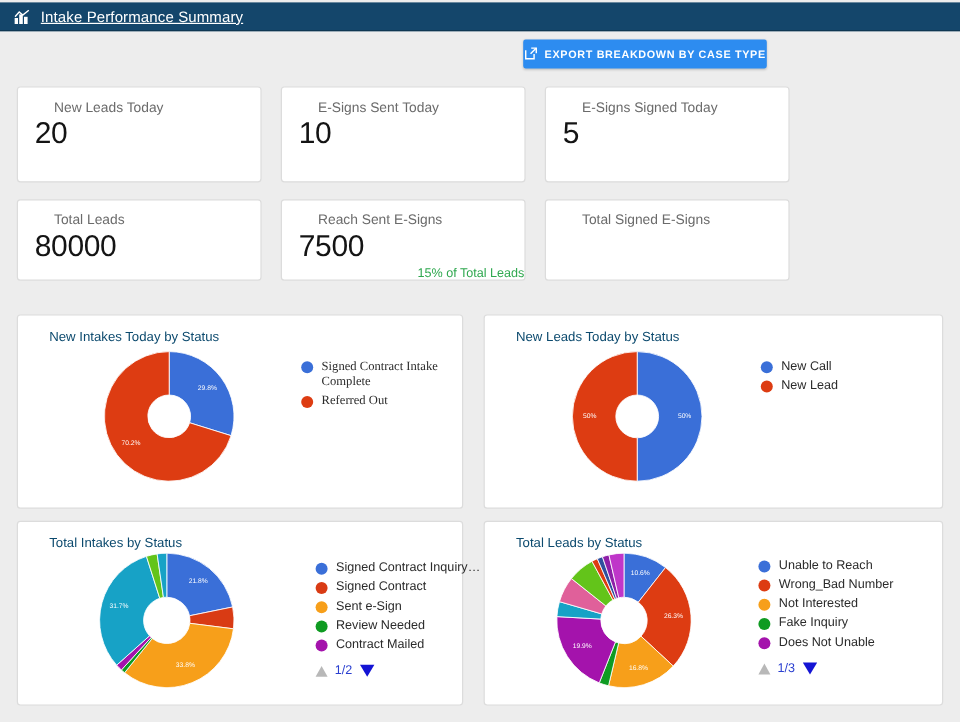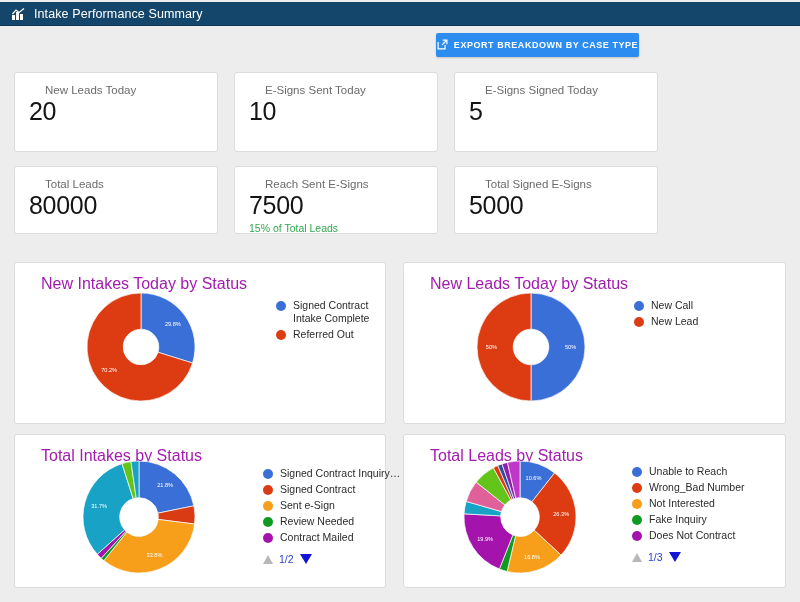--- a/index.html
+++ b/index.html
@@ -11,20 +11,21 @@
   }
   .page { position: relative; width: 800px; height: 602px; background: #ededed; }
 
   
   .titlebar {
     position: absolute; left: 0; top: 2px; width: 800px; height: 24px;
     background: #14466b; color: #ffffff;
     display: flex; align-items: center; gap: 9px;
     padding-left: 12px;
     border-bottom: 1px solid #0f3752;
+    text-decoration: underline;
   }
   .titlebar .tb-icon { display: flex; align-items: flex-end; height: 12px; }
   .titlebar-text { font-size: 12.5px; letter-spacing: .1px; }
 
   
   .filterbar {
     position: absolute; left: 0; top: 26px; width: 800px; height: 42px;
   }
   .filter-label {
     position: absolute; left: 10px; top: 12px;
@@ -58,44 +59,44 @@
   .kpi-row.row2 { left: 14px; top: 166px; }
   .kpi-card {
     width: 204px; background: #ffffff;
     border: 1px solid #dcdcdc; border-radius: 3px;
     padding: 11px 0 0 14px;
   }
   .kpi-card.h1 { height: 80px; }
   .kpi-card.h2 { height: 68px; }
   .kpi-title { font-size: 11.5px; color: #6b6b6b; margin-bottom: 1px; margin-left: 16px; }
   .kpi-value { font-size: 25px; color: #141414; letter-spacing: -.3px; line-height: 1.12; }
-  .kpi-sub { font-size: 10.5px; color: #2fa84f; margin-top: 3px; }
+  .kpi-sub { font-size: 10.5px; color: #2fa84f; margin-top: 3px; text-align: right; }
 
   
   .chart-card {
     position: absolute; background: #ffffff;
     border: 1px solid #dcdcdc; border-radius: 3px;
   }
   .chart-card.c1 { left: 14px;  top: 262px; width: 372px; height: 162px; }
   .chart-card.c2 { left: 403px; top: 262px; width: 383px; height: 162px; }
   .chart-card.c3 { left: 14px;  top: 434px; width: 372px; height: 154px; }
   .chart-card.c4 { left: 403px; top: 434px; width: 383px; height: 154px; }
   .chart-title {
     position: absolute; left: 26px; top: 12px;
-    font-size: 16px; color: #a21caf;
+    font-size: 11px; color: #0c4a6e;
   }
   .donut-wrap { position: absolute; }
   .c1 .donut-wrap { left: 72px; top: 30px; }
   .c2 .donut-wrap { left: 73px; top: 30px; }
   .c3 .donut-wrap { left: 68px; top: 26px; }
   .c4 .donut-wrap { left: 463px; top: 26px; }
   .c4 .donut-wrap { left: 60px; top: 26px; }
 
   .legend { position: absolute; }
-  .c1 .legend { left: 261px; top: 36px; }
+  .c1 .legend { left: 236px; top: 36px; font-family: Liberation Serif, serif; }
   .c2 .legend { left: 230px; top: 36px; }
   .c3 .legend { left: 248px; top: 32px; }
   .c4 .legend { left: 228px; top: 30px; }
   .legend-item {
     display: flex; align-items: flex-start; gap: 7px;
     margin-bottom: 3px; font-size: 10.5px; color: #2b2b2b;
     line-height: 13px;
   }
   .legend-dot {
     width: 10px; height: 10px; border-radius: 50%;
@@ -176,21 +177,20 @@
       <div class="kpi-title">Total Leads</div>
       <div class="kpi-value">80000</div>
     </div>
     <div class="kpi-card h2">
       <div class="kpi-title">Reach Sent E-Signs</div>
       <div class="kpi-value">7500</div>
       <div class="kpi-sub">15% of Total Leads</div>
     </div>
     <div class="kpi-card h2">
       <div class="kpi-title">Total Signed E-Signs</div>
-      <div class="kpi-value">5000</div>
     </div>
   </div>
 
   <div class="chart-card c1">
     <div class="chart-title">New Intakes Today by Status</div>
     <div class="donut-wrap" style="position: absolute; width: 108px; height: 108px;">
         <svg width="108" height="108" viewBox="0 0 108 108" class="donut-svg">
           <path d="M 54 0 A 54 54 0 0 1 105.56268541631871 70.04024540515988 L 71.01568618738517 59.29328098370276 A 17.82 17.82 0 0 0 54 36.18 Z" fill="#3a6fd8" stroke="#ffffff" stroke-width="0.7"></path>
           <path d="M 105.56268541631871 70.04024540515988 A 54 54 0 1 1 53.99999999999999 0 L 54 36.18 A 17.82 17.82 0 1 0 71.01568618738517 59.29328098370276 Z" fill="#dd3c12" stroke="#ffffff" stroke-width="0.7"></path>
         </svg>
@@ -311,21 +311,21 @@
         <div class="legend-item">
           <span class="legend-dot" style="background: rgb(247, 159, 26);"></span>
           <span class="legend-label">Not Interested</span>
         </div>
         <div class="legend-item">
           <span class="legend-dot" style="background: rgb(15, 155, 34);"></span>
           <span class="legend-label">Fake Inquiry</span>
         </div>
         <div class="legend-item">
           <span class="legend-dot" style="background: rgb(164, 19, 172);"></span>
-          <span class="legend-label">Does Not Contract</span>
+          <span class="legend-label">Does Not Unable</span>
         </div>
         <div class="pager">
           <span class="tri-up"></span>
           <span class="pager-count">1/3</span>
           <span class="tri-down"></span>
         </div>
       </div>
   </div>
 
 </div>

